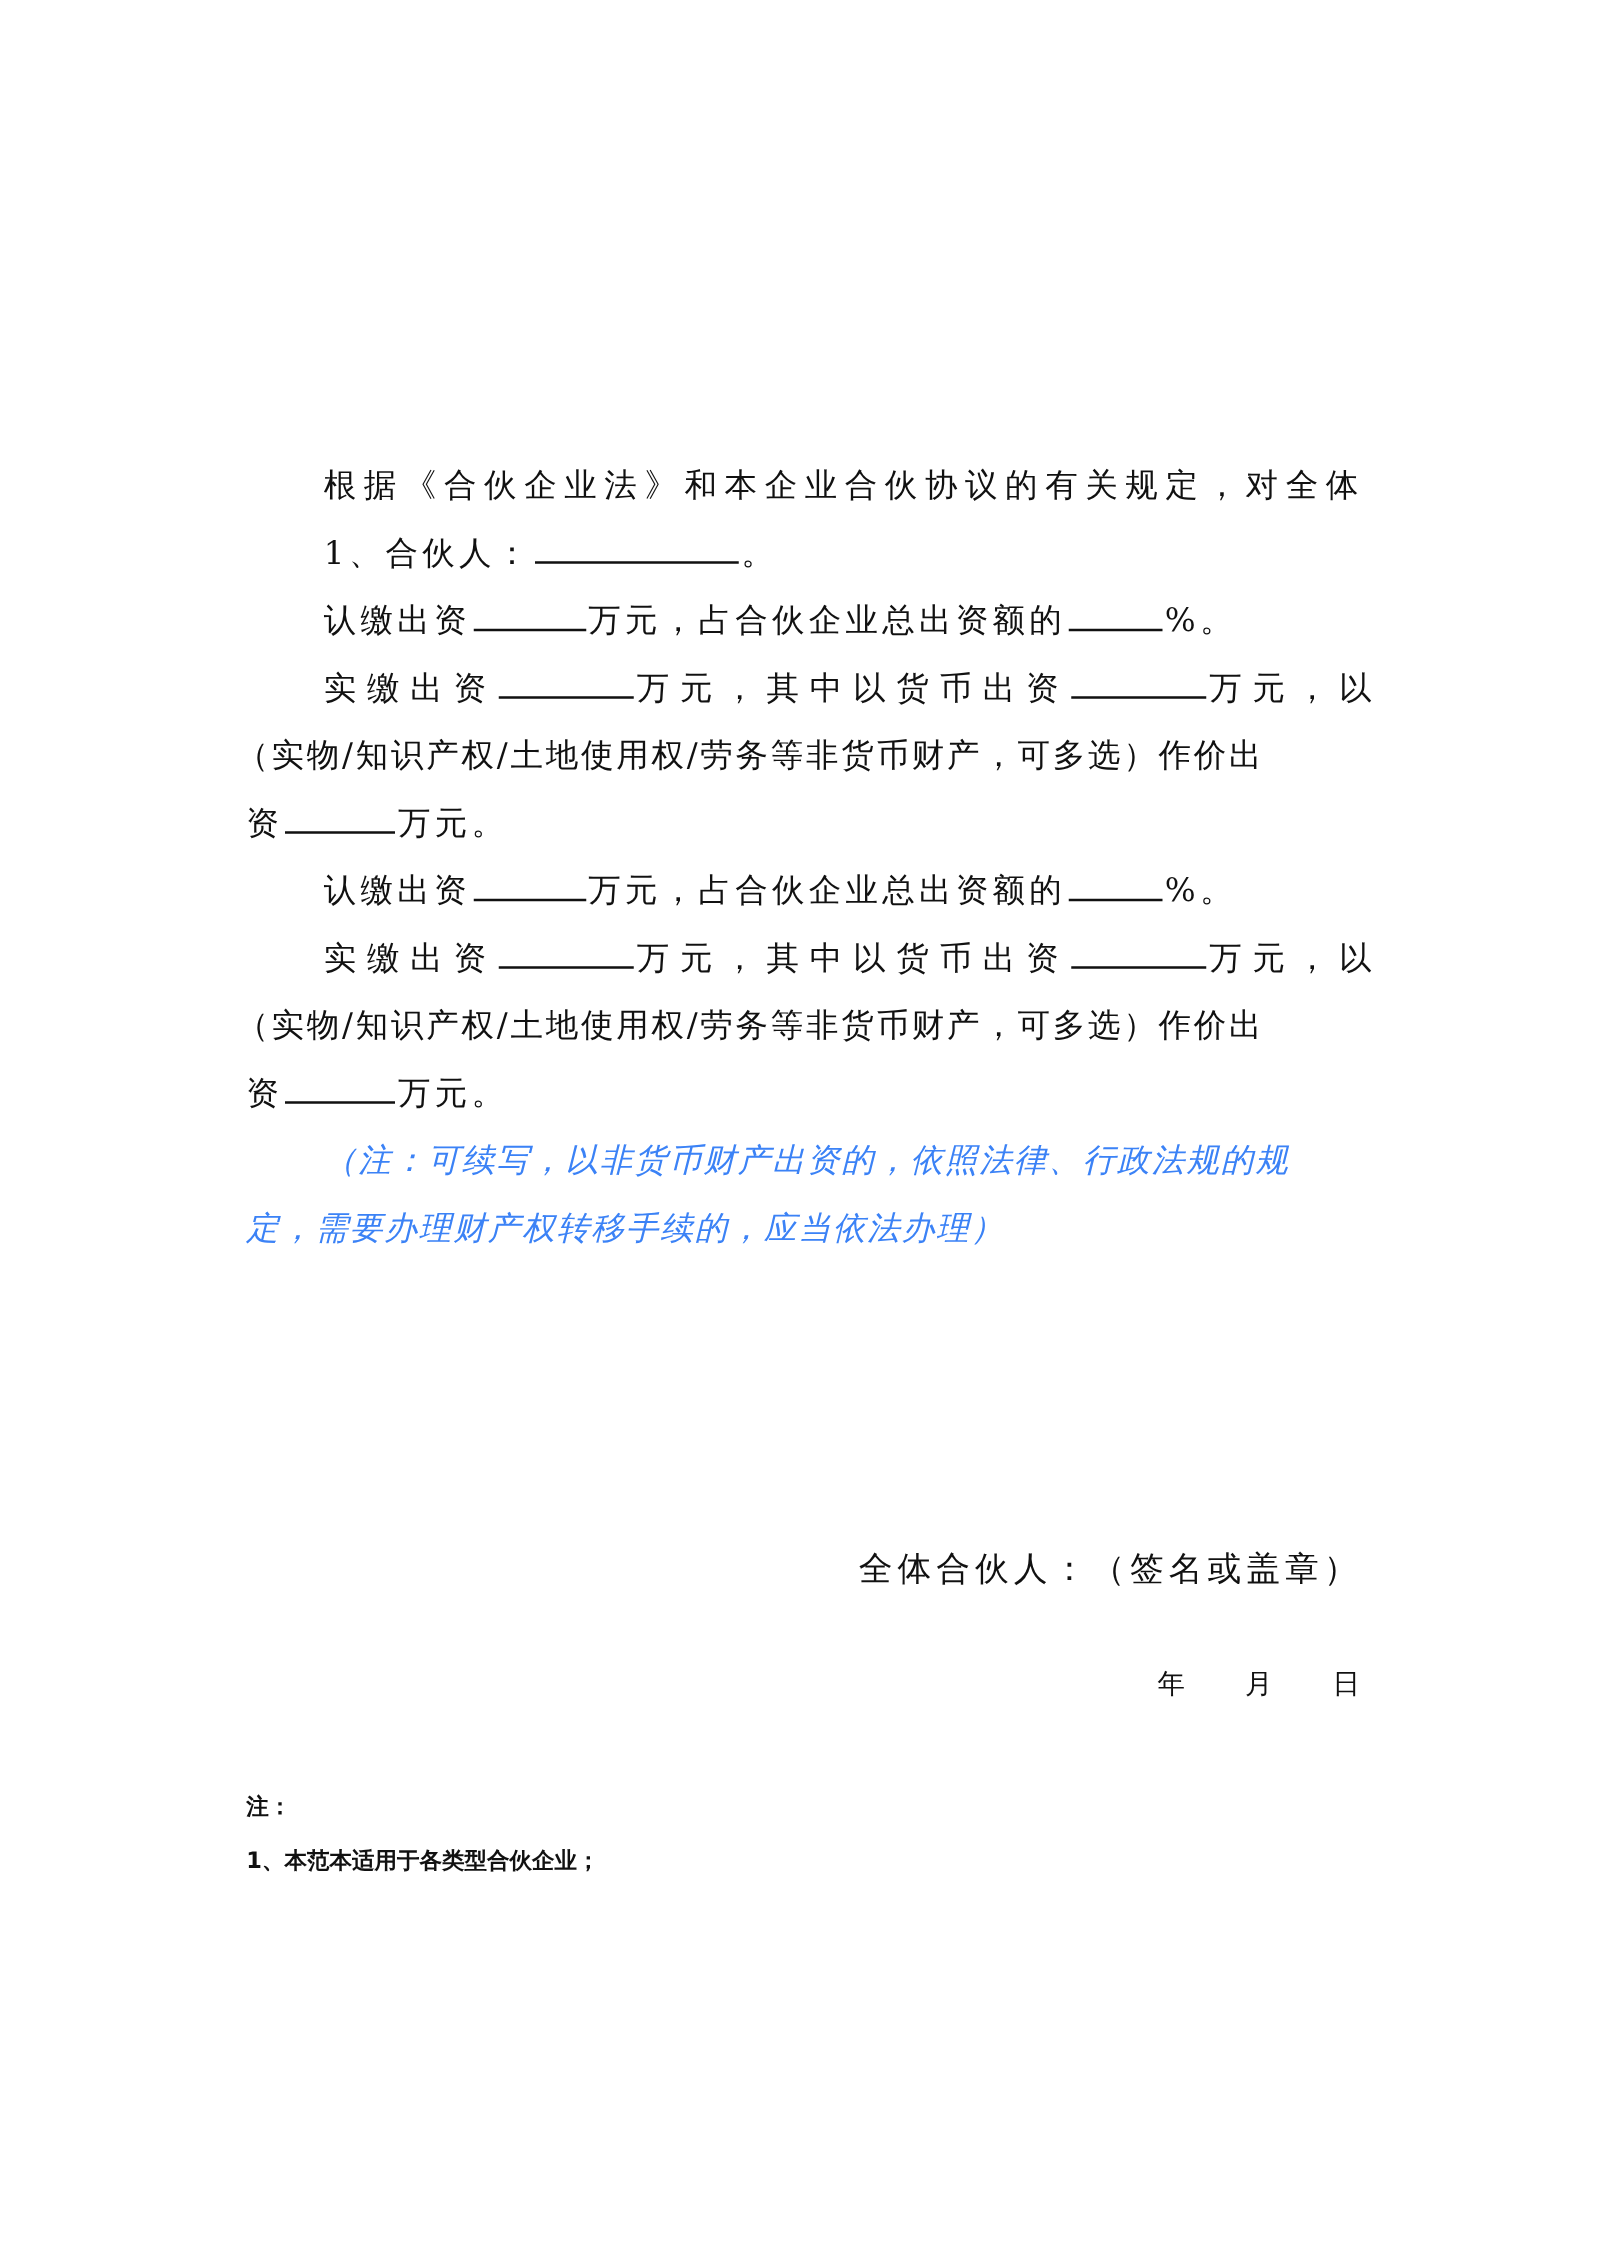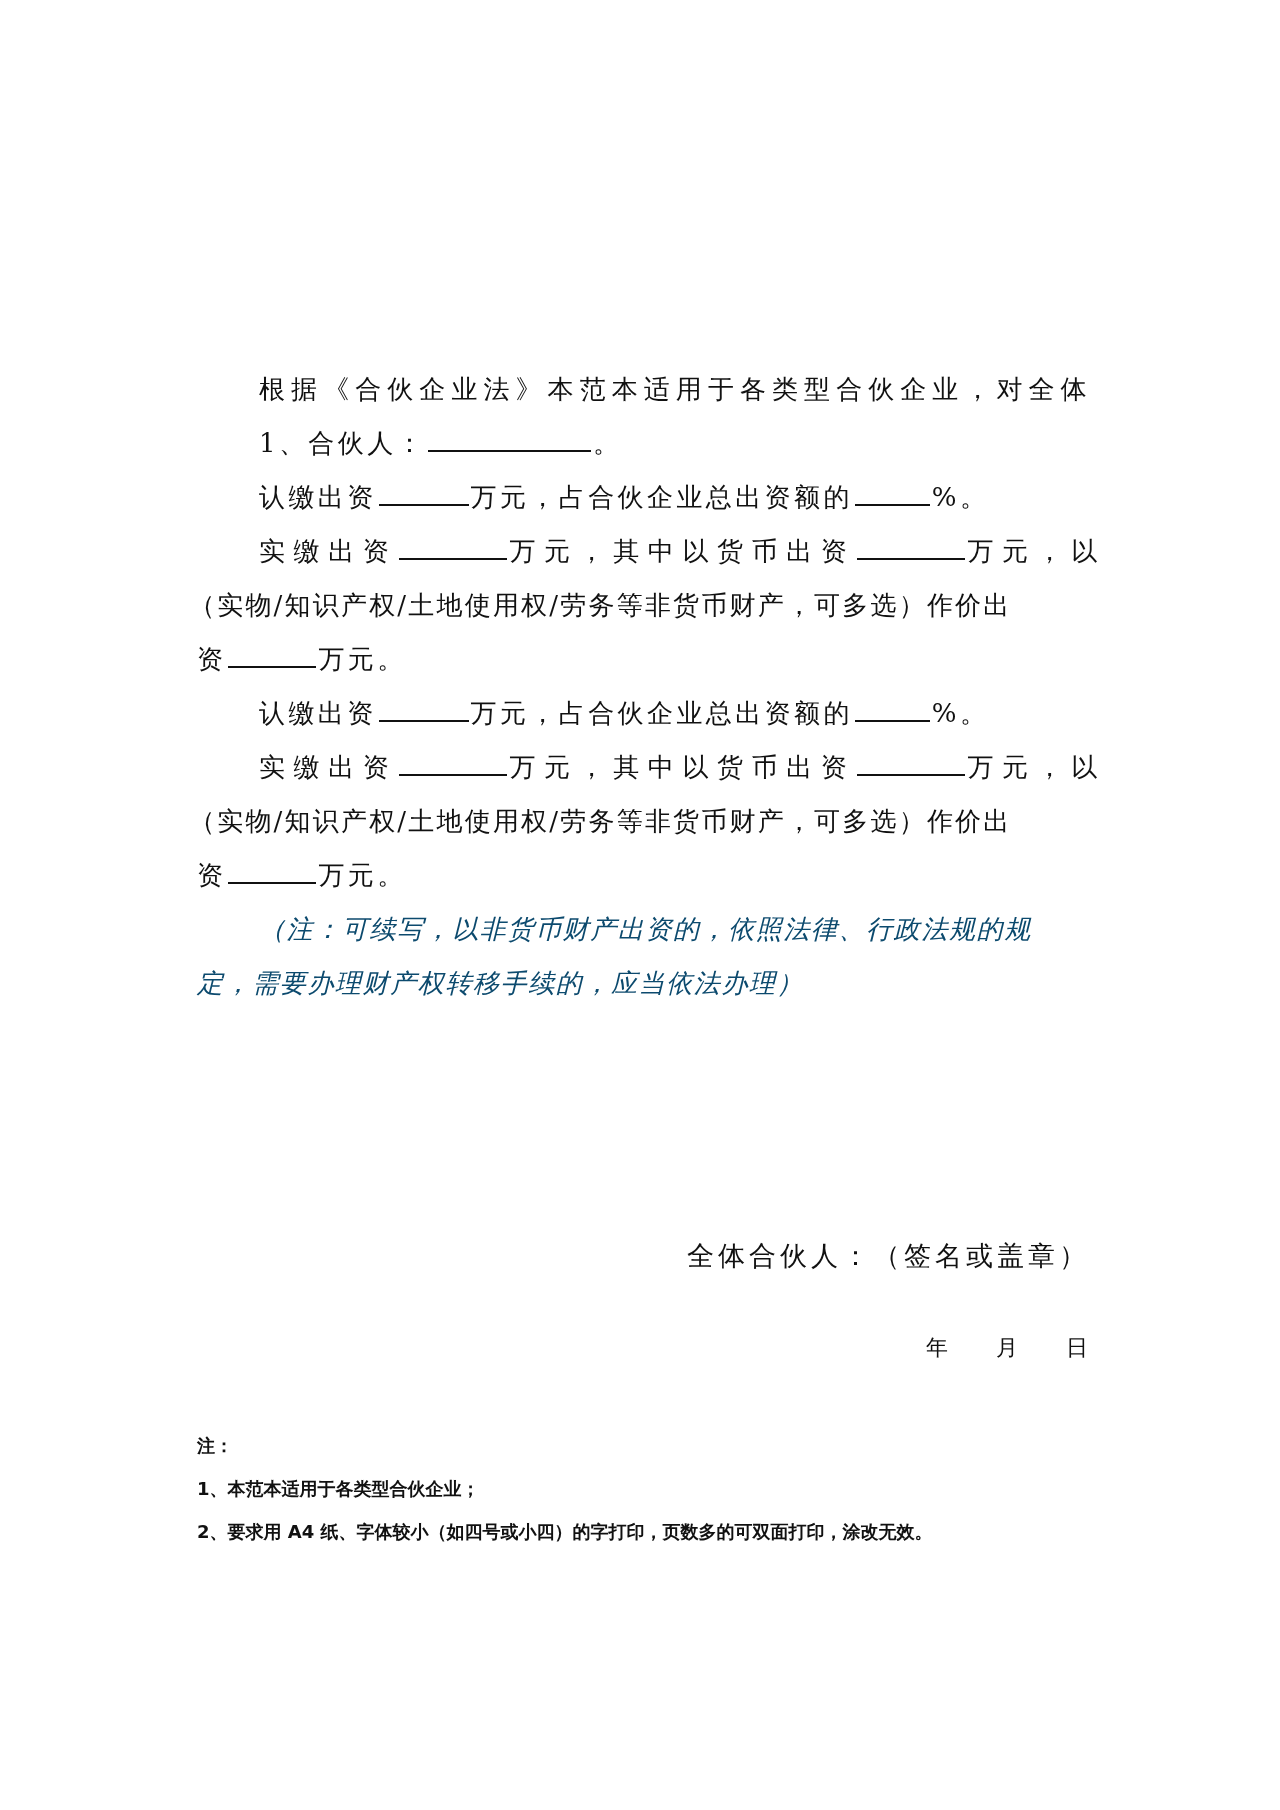--- a/index.html
+++ b/index.html
@@ -61,21 +61,21 @@
     height: 30px;
     vertical-align: baseline;
     margin: 0 2px;
   }
   .b-name { width: 163px; }
   .b-sub { width: 90px; }
   .b-pct { width: 75px; }
   .b-paid { width: 108px; }
   .b-nm { width: 88px; }
   .red {
-    color: #0c4a6e;
+    color: #3b82f6;
     font-style: italic;
   }
   .signature {
     position: absolute;
     right: 190px;
     top: 1192px;
     font-size: 27px;
     line-height: 40px;
     letter-spacing: 4px;
     margin-top: 44px;
@@ -102,21 +102,21 @@
   .notes div { height: 43px; line-height: 32px; }
 </style>
 </head>
 <body>
 
 <div class="page">
 
 
 
   <div class="body">
-    <div class="line indent justify">根据《合伙企业法》本范本适用于各类型合伙企业，对全体</div>
+    <div class="line indent justify">根据《合伙企业法》和本企业合伙协议的有关规定，对全体</div>
 
     <div class="line indent">
       <span>1、合伙人：</span><span class="blank b-name"></span><span>。</span>
     </div>
     <div class="line indent">
       <span>认缴出资</span><span class="blank b-sub"></span><span>万元，占合伙企业总出资额的</span><span class="blank b-pct"></span><span>%。</span>
     </div>
     <div class="line indent" style="letter-spacing:8.6px;">
       <span>实缴出资</span><span class="blank b-paid"></span><span>万元，其中以货币出资</span><span class="blank b-paid"></span><span>万元，以</span>
     </div>
@@ -142,16 +142,15 @@
 
   <div class="signature">全体合伙人：（签名或盖章）</div>
 
   <div class="date">
     <span>年</span><span class="gap"></span><span>月</span><span class="gap"></span><span>日</span>
   </div>
 
   <div class="notes">
     <div>注：</div>
     <div>1、本范本适用于各类型合伙企业；</div>
-    <div>2、要求用 A4 纸、字体较小（如四号或小四）的字打印，页数多的可双面打印，涂改无效。</div>
   </div>
 
 </div>
 
 </body></html>

